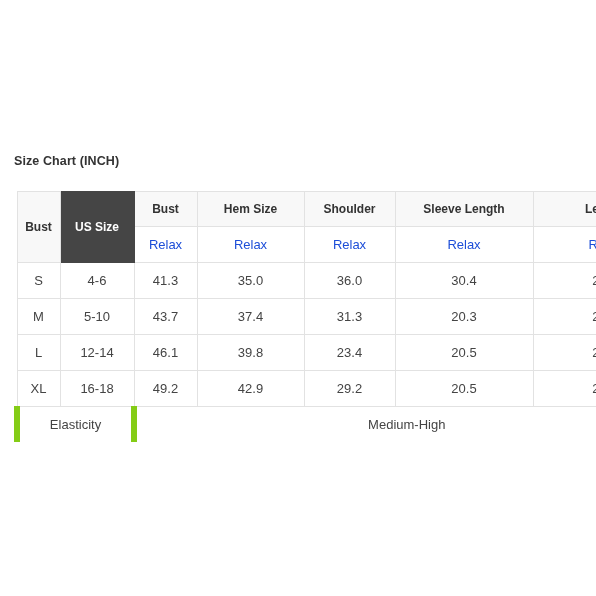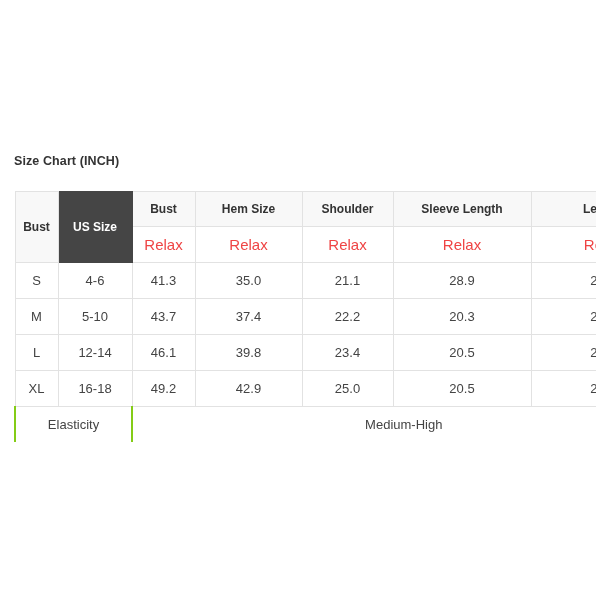--- a/index.html
+++ b/index.html
@@ -89,43 +89,43 @@
 
   th.span-head.dark-cell {
     background: #454545;
     color: #ffffff;
     border-color: #454545;
     margin-left: 22px;
   }
 
   tr.head-row-2 td.relax-cell {
     background: #ffffff;
-    color: #ef4444;
+    color: #1d4ed8;
     font-weight: normal;
-    font-size: 15px;
+    font-size: 13px;
     height: 35px;
   }
 
   
   tr.data-row td {
     height: 35px;
     background: #ffffff;
     color: #444444;
     font-size: 13px;
   }
 
   
   tr.elasticity-row td {
     height: 35px;
     background: #ffffff;
     color: #444444;
     font-size: 13px;
     border-top: 1px solid #e2e2e2;
     border-bottom: none;
-    border-left: 2px solid #84cc16;
+    border-left: 6px solid #84cc16;
     border-right: 1px solid #e2e2e2;
   }
 </style>
 </head>
 <body>
 
 <div id="page">
 
   <div id="chart-title">Size Chart (INCH)</div>
 
@@ -157,48 +157,48 @@
           <td class="relax-cell">Relax</td>
           <td class="relax-cell">Relax</td>
         </tr>
       </thead>
       <tbody>
         <tr class="data-row">
           <td>S</td>
           <td>4-6</td>
           <td>41.3</td>
           <td>35.0</td>
-          <td>21.1</td>
-          <td>28.9</td>
+          <td>36.0</td>
+          <td>30.4</td>
           <td>24.8</td>
         </tr>
         <tr class="data-row">
           <td>M</td>
           <td>5-10</td>
           <td>43.7</td>
           <td>37.4</td>
-          <td>22.2</td>
+          <td>31.3</td>
           <td>20.3</td>
           <td>25.6</td>
         </tr>
         <tr class="data-row">
           <td>L</td>
           <td>12-14</td>
           <td>46.1</td>
           <td>39.8</td>
           <td>23.4</td>
           <td>20.5</td>
           <td>26.4</td>
         </tr>
         <tr class="data-row">
           <td>XL</td>
           <td>16-18</td>
           <td>49.2</td>
           <td>42.9</td>
-          <td>25.0</td>
+          <td>29.2</td>
           <td>20.5</td>
           <td>27.2</td>
         </tr>
         <tr class="elasticity-row">
           <td colspan="2">Elasticity</td>
           <td colspan="5">Medium-High</td>
         </tr>
       </tbody>
     </table>
   </div>

